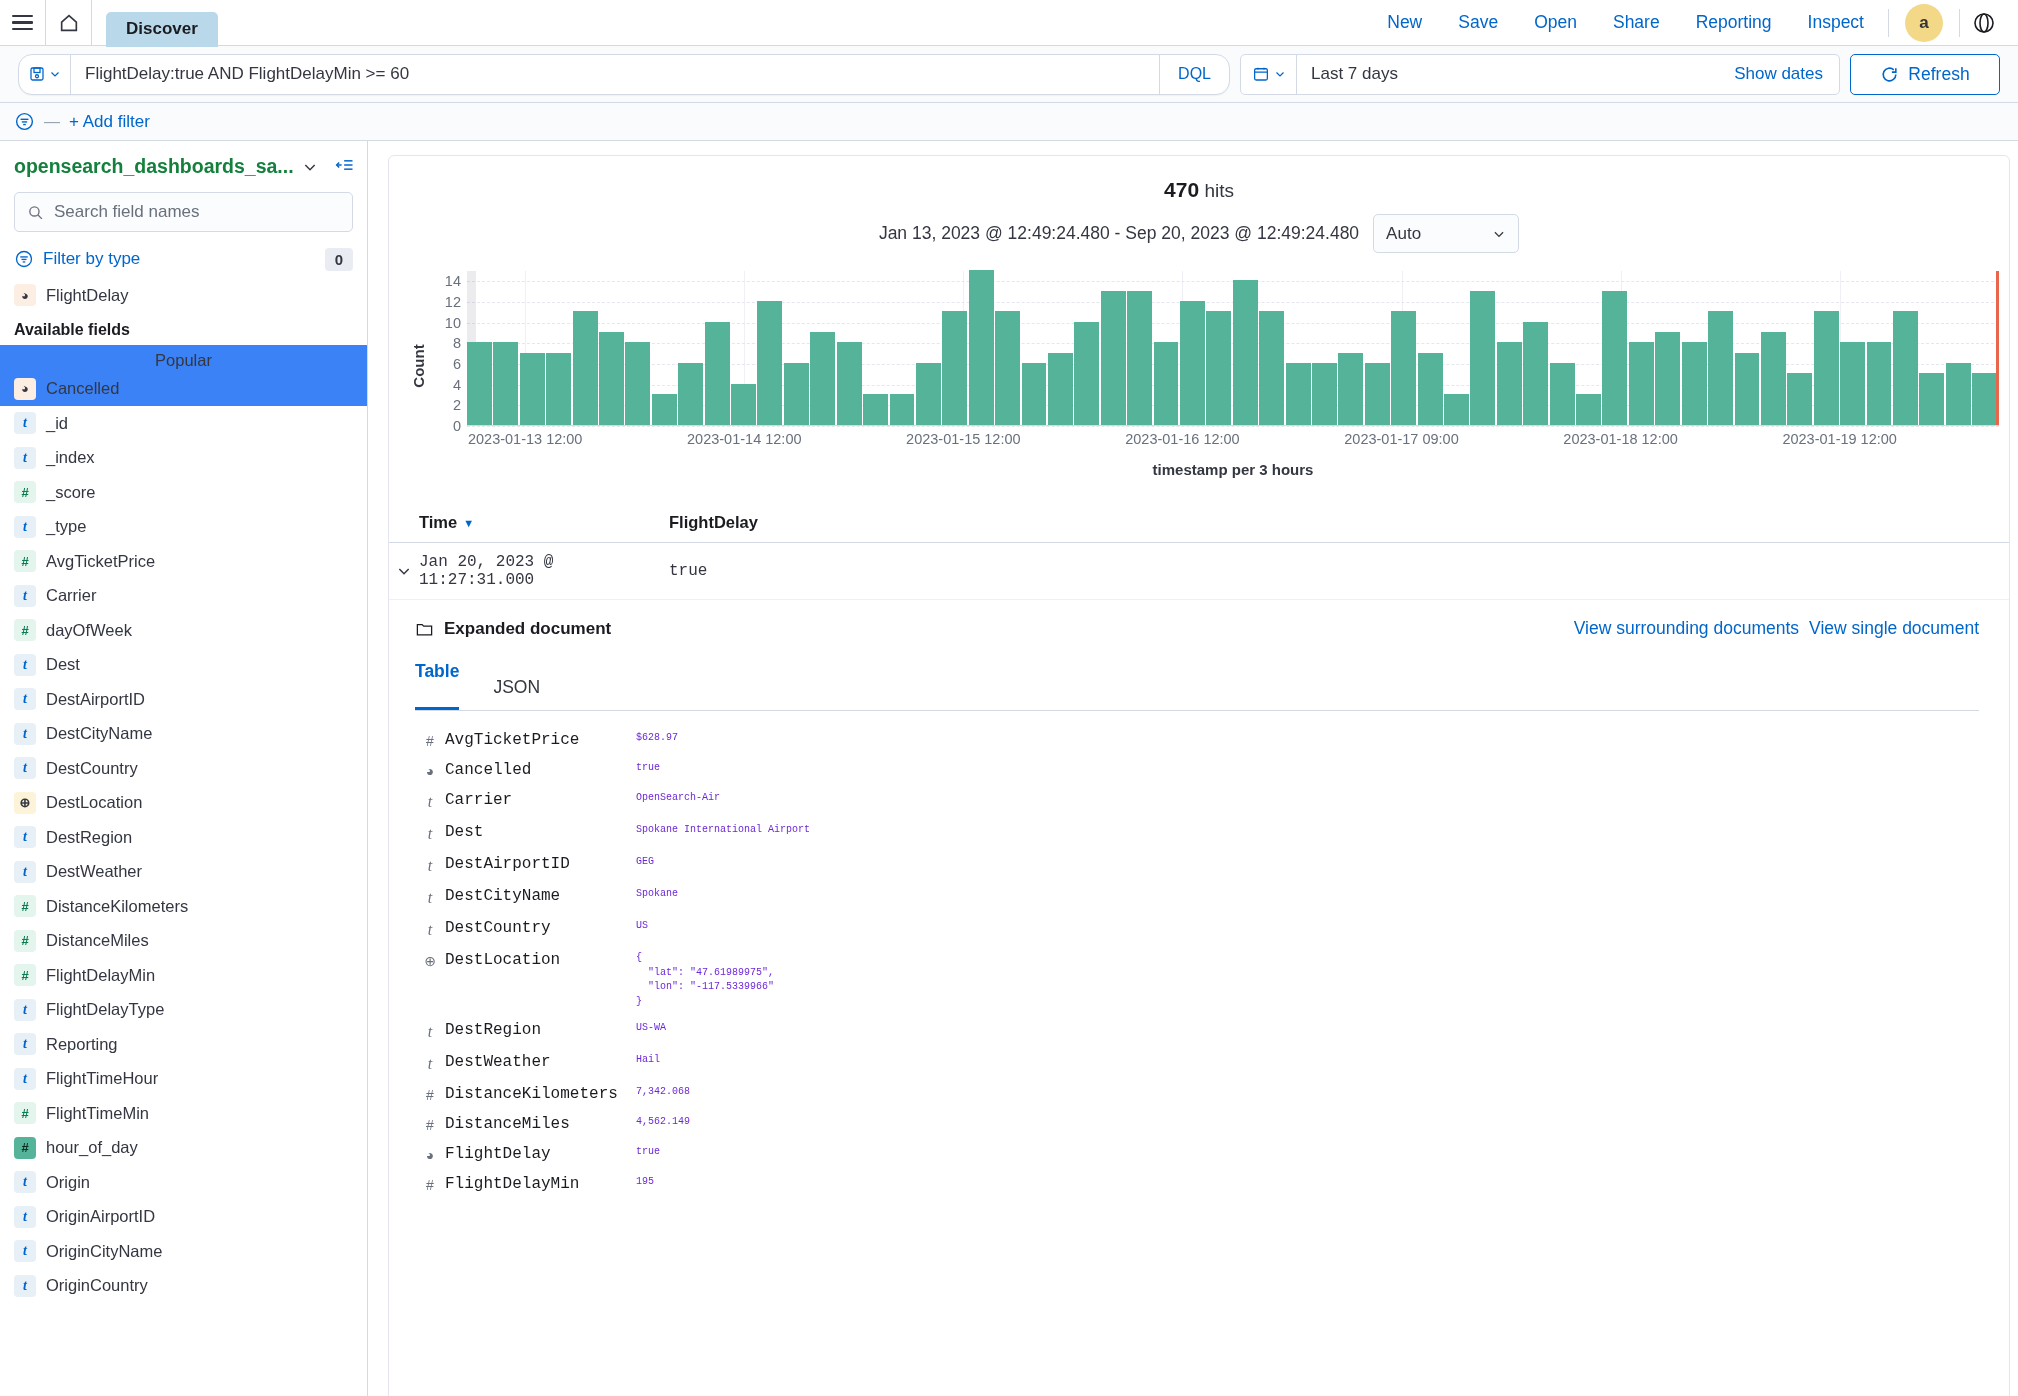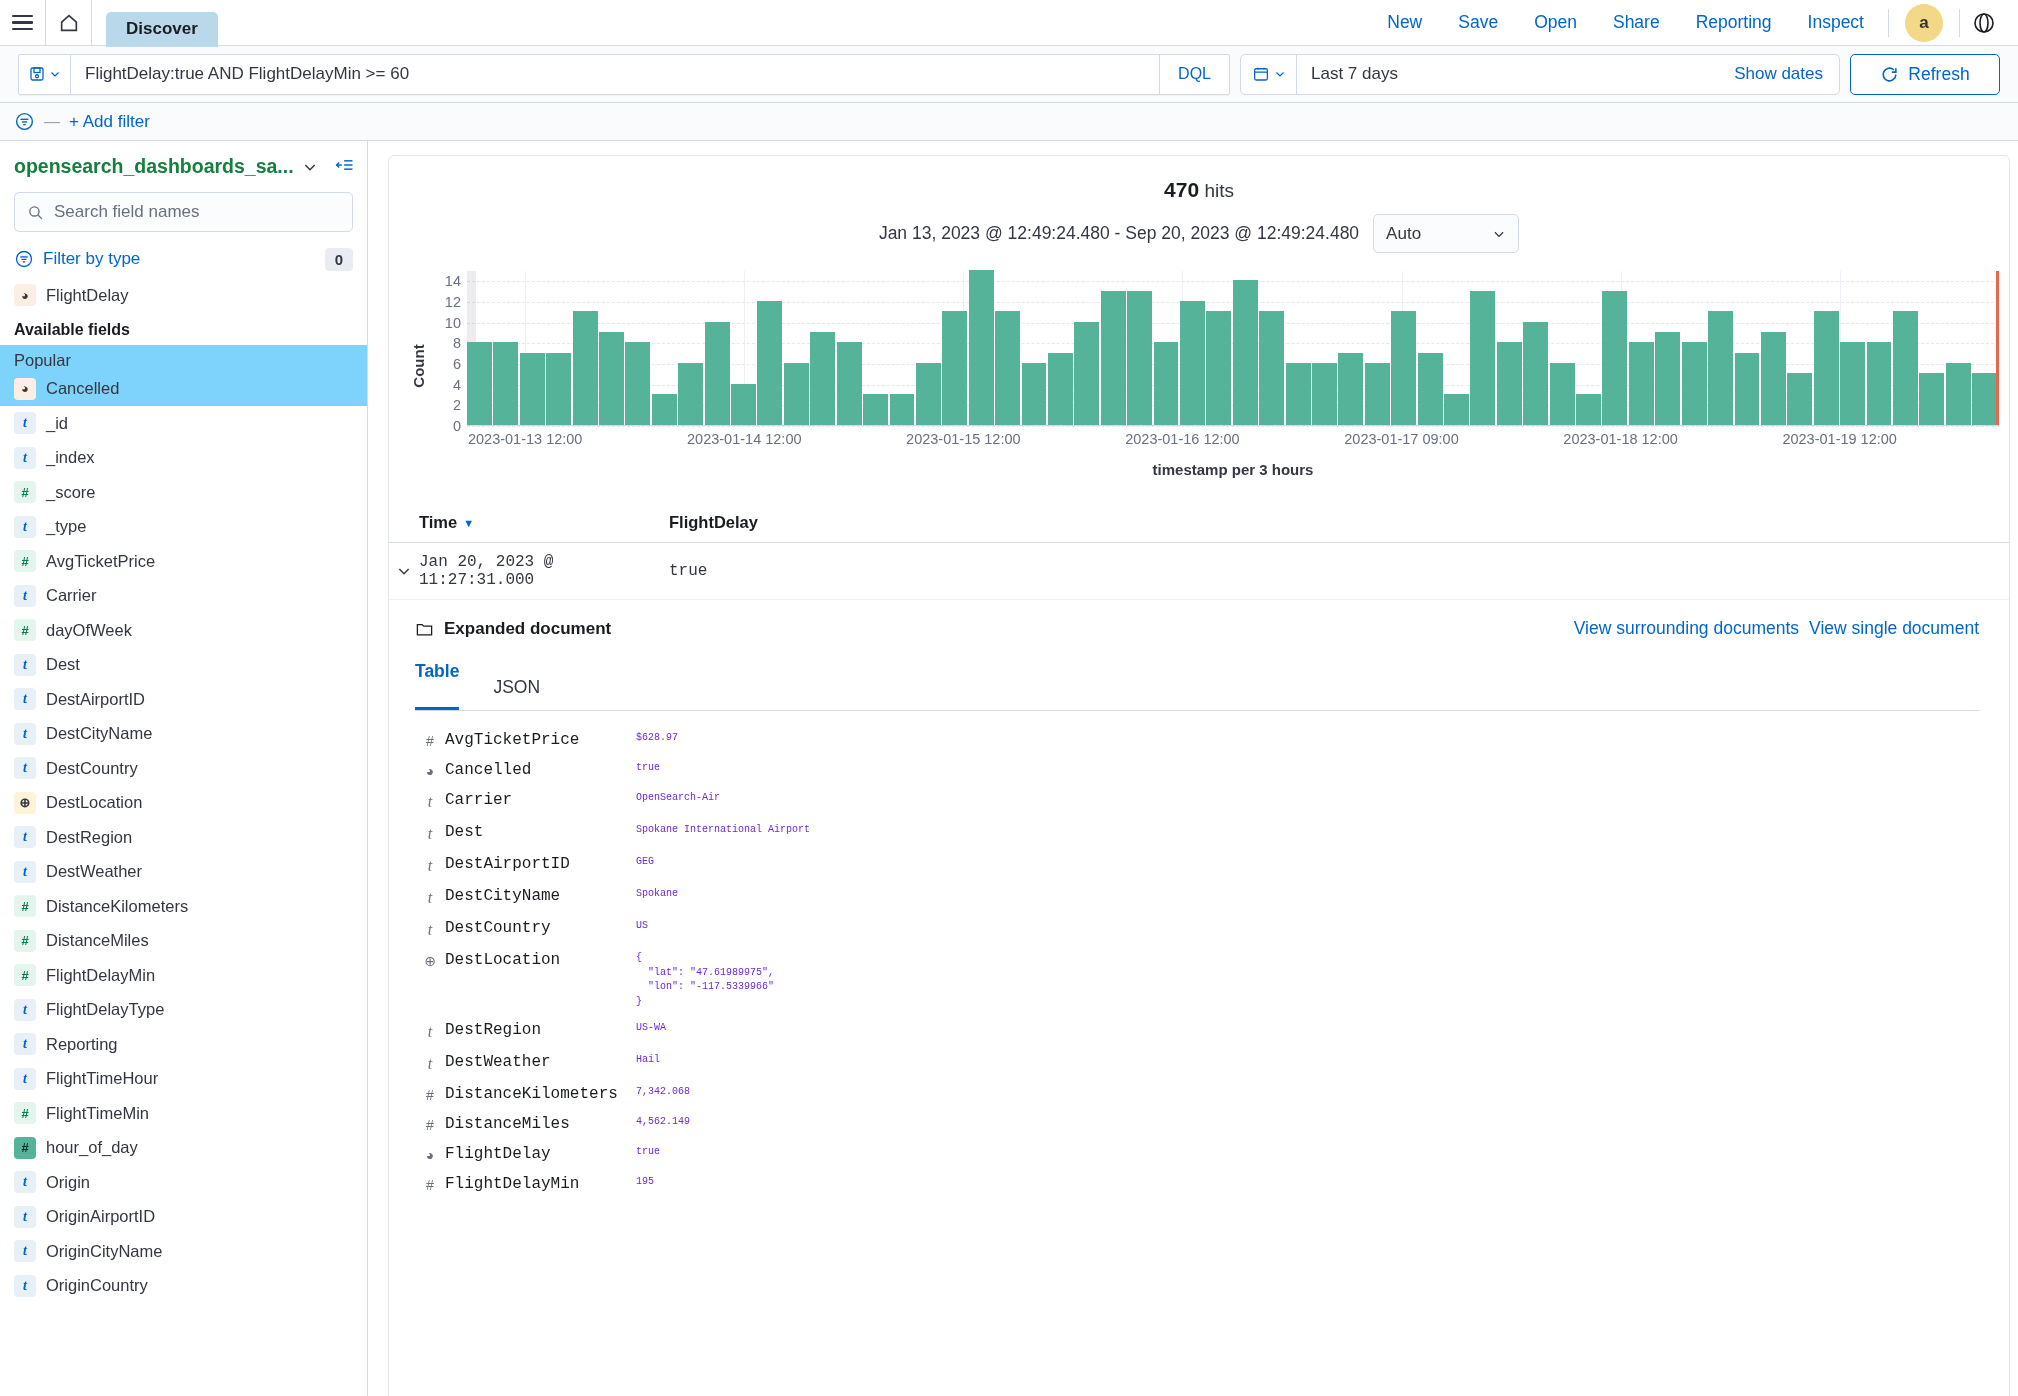--- a/index.html
+++ b/index.html
@@ -73,21 +73,21 @@
     border-bottom: 1px solid #d3dae6;
     display: flex; align-items: center;
     padding: 0 18px;
     gap: 10px;
   }
   .qb-input-wrap {
     flex: 1 1 auto;
     height: 41px;
     background: #fff;
     border: 1px solid #d3dae6;
-    border-radius: 2px;
+    border-radius: 14px;
     display: flex; align-items: stretch;
     box-shadow: 0 1px 1px rgba(0,0,0,.04);
   }
   .qb-save-btn {
     width: 52px;
     display: flex; align-items: center; justify-content: center; gap: 3px;
     border-right: 1px solid #d3dae6;
     color: #0066cc;
   }
   .qb-text {
@@ -186,21 +186,21 @@
     padding: 3px 10px;
   }
   .sb-group-head {
     font-size: 16px; font-weight: 700; color: #1a1c21;
     padding: 8px 14px 6px 14px;
   }
   .fld-row {
     display: flex; align-items: center; gap: 10px;
     padding: 5px 14px; height: 34.5px;
   }
-  .fld-row.popular-grp { background: #7dd3fc; }
+  .fld-row.popular-grp { background: #3b82f6; text-align: center; }
   .fld-name { font-size: 16.5px; color: #343741; white-space: nowrap; }
   .popular-label { font-size: 16.5px; color: #343741; padding: 6px 14px 2px 14px; }
   .ftype {
     width: 22px; height: 22px; flex: 0 0 22px;
     border-radius: 4px;
     display: flex; align-items: center; justify-content: center;
     font-size: 13px; font-weight: 700;
   }
   .ftype.t { background: #e7f0f7; color: #0066cc; font-style: italic; font-family: "Liberation Serif", serif; font-size: 14px;}
   .ftype.n { background: #e3f5ec; color: #0a7b52; }

